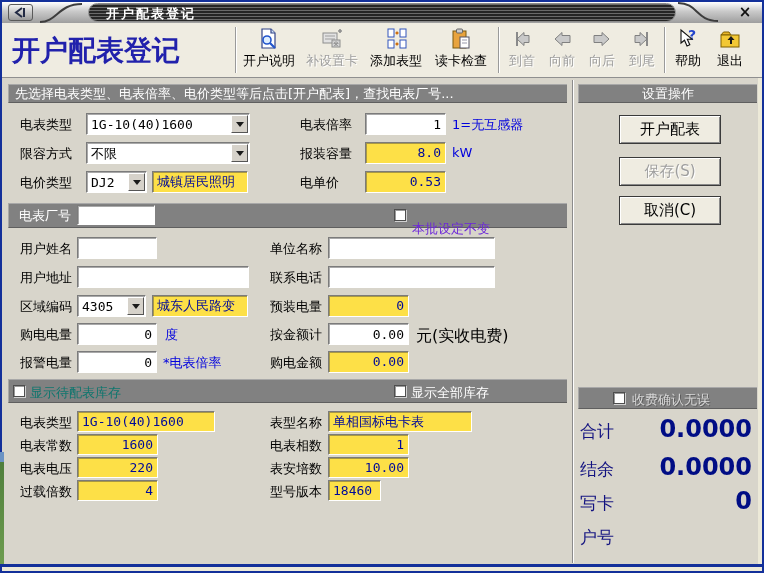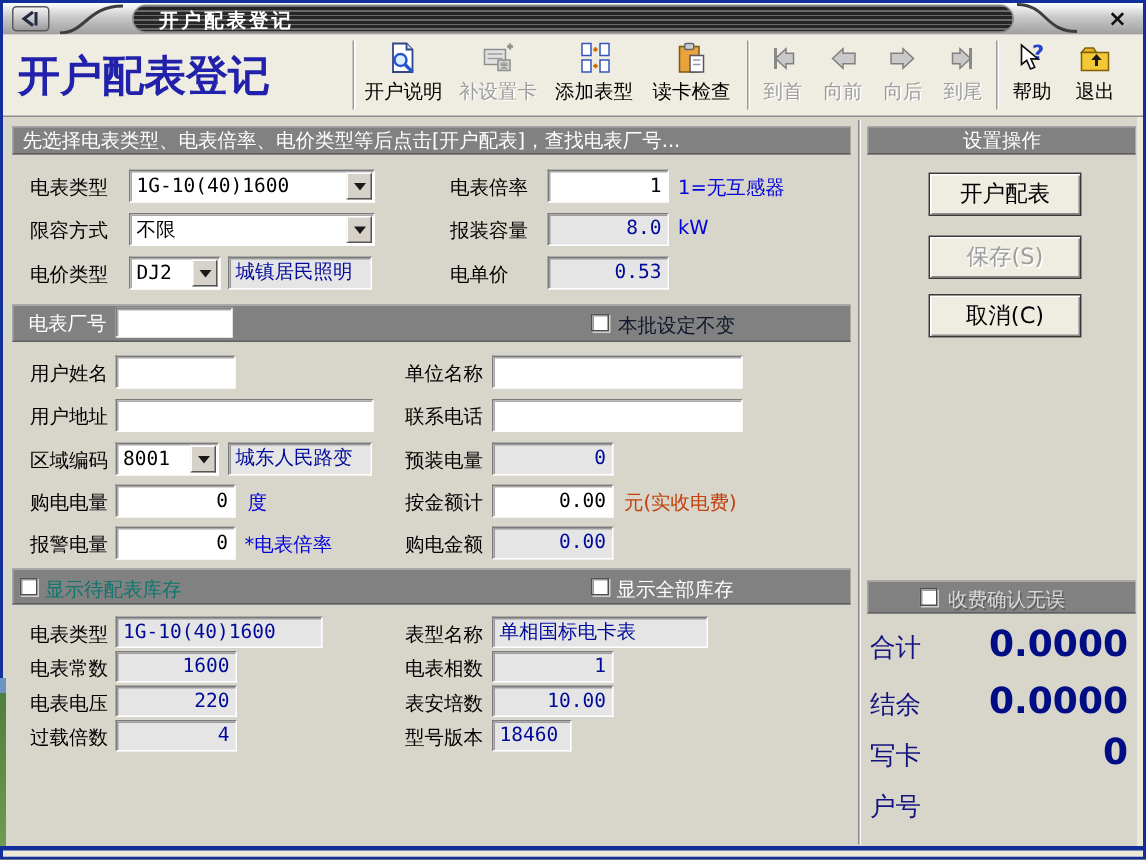--- a/index.html
+++ b/index.html
@@ -36,28 +36,28 @@
   .tbtn.dis .tlabel{color:#9e9e9e;text-shadow:1px 1px 0 #ffffff;}
   .ticon{width:24px;height:24px;flex:none;}
   
   .gbar{position:absolute;background:#818181;color:#fff;font-size:13px;
     border-top:1px solid #a8a8a8;border-left:1px solid #a8a8a8;
     border-bottom:1px solid #5f5f5f;white-space:nowrap;}
   .gbar .bartext{position:absolute;top:50%;transform:translateY(-50%);}
   
   .lbl{position:absolute;font-size:13px;color:#000;white-space:nowrap;}
   .hint{position:absolute;font-size:13px;color:#0000dd;white-space:nowrap;}
-  .note{position:absolute;font-size:13px;color:#c2410c;white-space:nowrap;}
+  .note{position:absolute;font-size:16px;color:#000000;white-space:nowrap;}
   .field{position:absolute;height:22px;font-size:13px;line-height:20px;padding:0 4px;
     border:1px solid #7b7b7b;border-bottom-color:#ffffff;border-right-color:#ffffff;
     box-shadow:inset 1px 1px 0 rgba(64,64,64,.45);
     font-family:"DejaVu Sans Mono","DejaVu Sans",monospace;}
   input.field{outline:none;margin:0;}
   .white{background:#ffffff;color:#000;}
-  .lav{background:#e5e5e5;color:#000a99;}
+  .lav{background:#fde047;color:#000a99;}
   .ra{text-align:right;}
   .combo{position:absolute;height:22px;background:#fff;
     border:1px solid #7b7b7b;border-bottom-color:#fff;border-right-color:#fff;
     box-shadow:inset 1px 1px 0 rgba(64,64,64,.45);}
   .combo .cval{position:absolute;left:4px;top:1px;font-size:13px;line-height:19px;
     color:#000;white-space:nowrap;font-family:"DejaVu Sans Mono","DejaVu Sans",monospace;}
   .cbtn{position:absolute;right:1px;top:1px;bottom:1px;width:17px;background:#d6d2ca;
     border:1px solid;border-color:#fff #555 #555 #fff;display:flex;align-items:center;
     justify-content:center;}
   .cbtn::after{content:"";border:4px solid transparent;border-top:5px solid #1a1a1a;
@@ -230,35 +230,35 @@
   </div>
   <div class="field lav" style="left:152px;top:171px;width:96px">城镇居民照明</div>
   <span class="lbl" style="left:300px;top:174px">电单价</span>
   <div class="field lav ra" style="left:365px;top:171px;width:81px">0.53</div>
 
   <div class="gbar" style="left:8px;top:203px;width:559px;height:25px">
     <span class="bartext" style="left:10px">电表厂号</span>
   </div>
   <input class="field white" style="left: 77px; top: 205px; width: 78px; height: 20px;" value="">
   <div class="cb" style="left:394px;top:209px"></div>
-  <span class="lbl" style="left:412px;top:208px;color:#0f172a">本批设定不变</span>
+  <span class="lbl" style="left:412px;top:220px;color:#6d28d9">本批设定不变</span>
 
   <span class="lbl" style="left:20px;top:240px">用户姓名</span>
   <input class="field white" style="left: 77px; top: 237px; width: 80px;" value="">
   <span class="lbl" style="left:270px;top:240px">单位名称</span>
   <input class="field white" style="left: 328px; top: 237px; width: 167px;" value="">
 
   <span class="lbl" style="left:20px;top:269px">用户地址</span>
   <input class="field white" style="left: 77px; top: 266px; width: 172px;" value="">
   <span class="lbl" style="left:270px;top:269px">联系电话</span>
   <input class="field white" style="left: 328px; top: 266px; width: 167px;" value="">
 
   <span class="lbl" style="left:20px;top:298px">区域编码</span>
   <div class="combo" style="left:77px;top:295px;width:69px">
-    <span class="cval">8001</span>
+    <span class="cval">4305</span>
     <div class="cbtn"></div>
   </div>
   <div class="field lav" style="left:152px;top:295px;width:96px">城东人民路变</div>
   <span class="lbl" style="left:270px;top:298px">预装电量</span>
   <div class="field lav ra" style="left:328px;top:295px;width:81px">0</div>
 
   <span class="lbl" style="left:20px;top:326px">购电电量</span>
   <input class="field white ra" style="left: 77px; top: 323px; width: 80px;" value="0">
   <span class="hint" style="left:165px;top:326px">度</span>
   <span class="lbl" style="left:270px;top:326px">按金额计</span>

